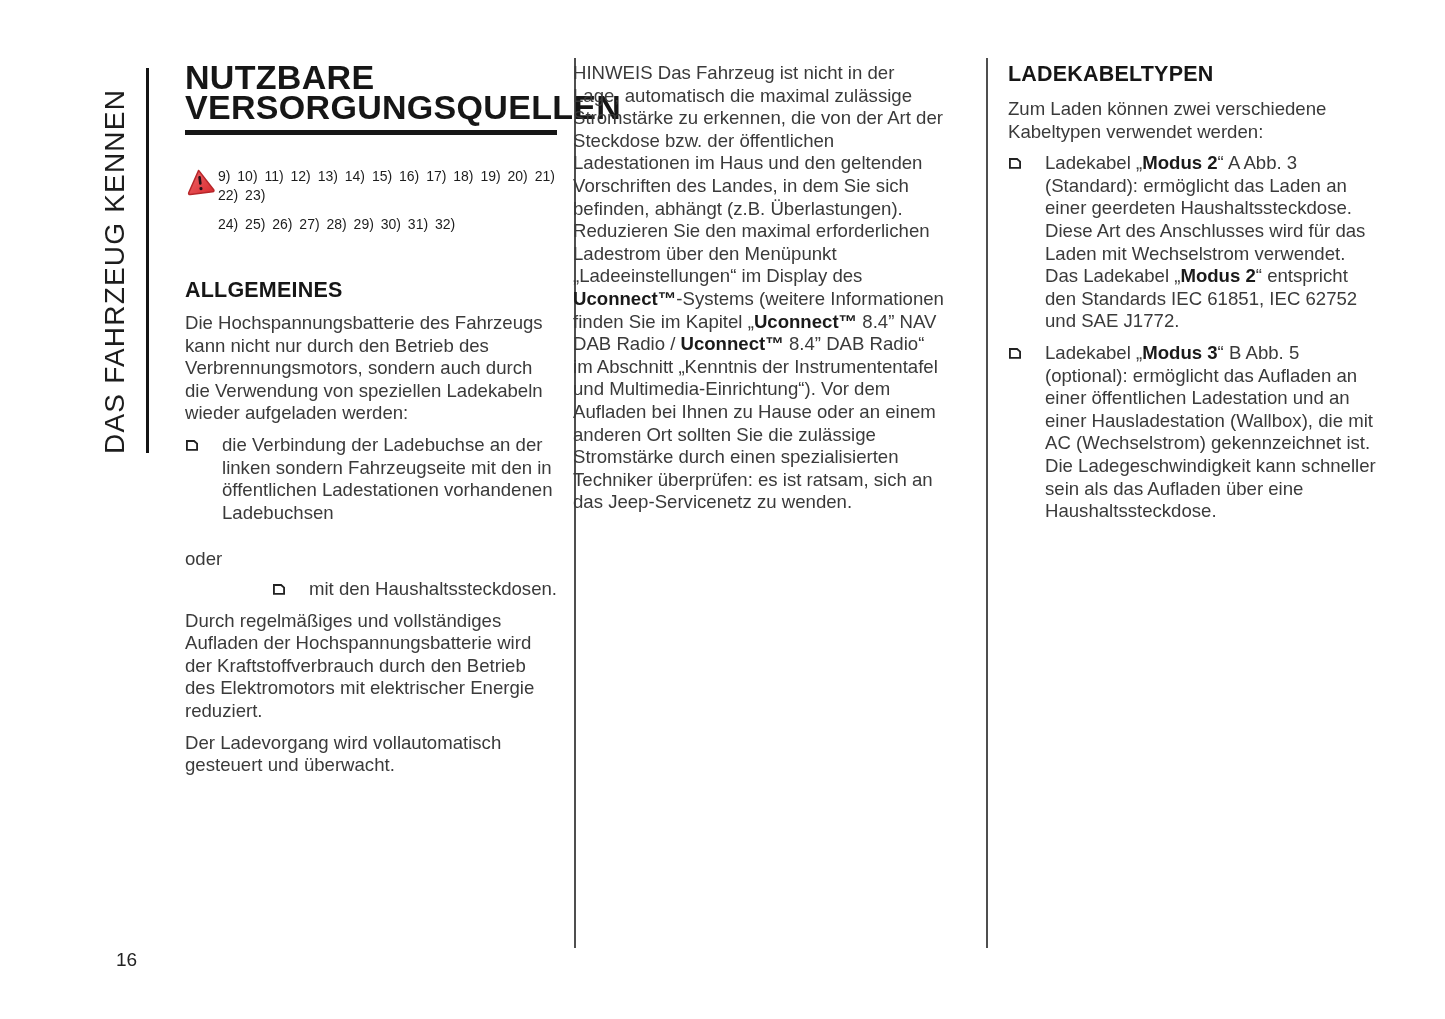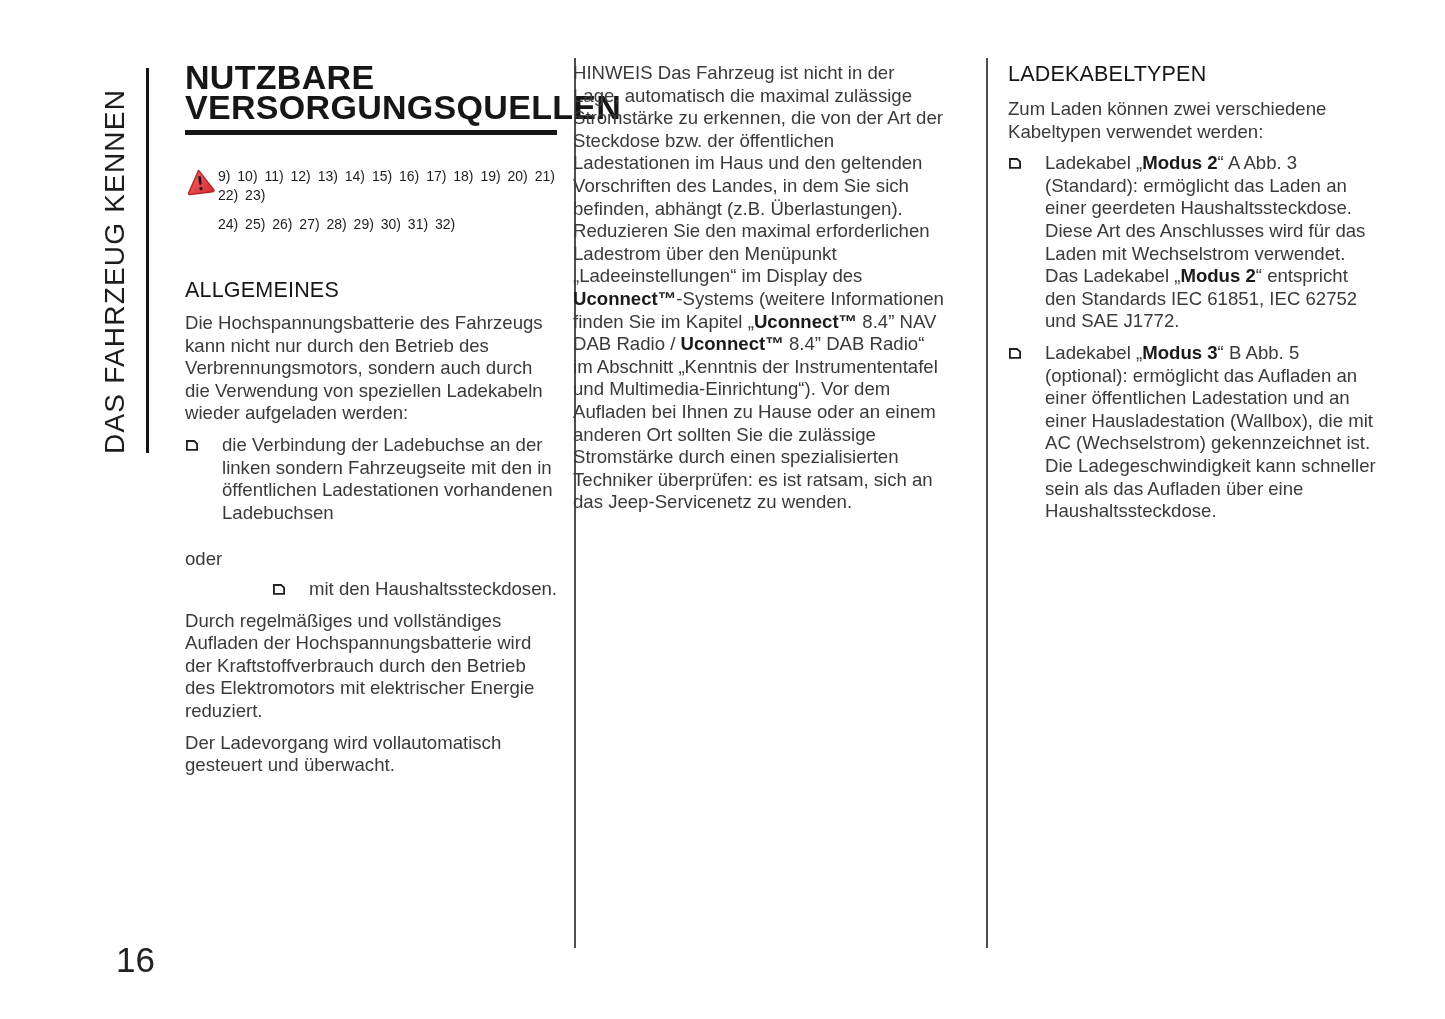--- a/index.html
+++ b/index.html
@@ -75,21 +75,21 @@
     color: #1d1d1d;
     word-spacing: 3px;
     line-height: 19px;
   }
   .note-numbers .line1 { margin-bottom: 10px; }
 
   .section-heading {
     margin: 0 0 10px 0;
     font-size: 21.5px;
     line-height: 24px;
-    font-weight: normal;
+    font-weight: bold;
     letter-spacing: 0.2px;
     color: #161616;
   }
   .col3 .section-heading { margin-bottom: 12px; }
 
   .body-text {
     margin: 0 0 9px 0;
     font-size: 18.6px;
     line-height: 22.6px;
     color: #3a3a3a;
@@ -107,21 +107,21 @@
     font-size: 18.6px;
     line-height: 22.6px;
     color: #3a3a3a;
   }
   .connector { margin: 24px 0 7px 0; }
 
   .page-number {
     position: absolute;
     left: 116px;
     top: 944px;
-    font-size: 35px;
+    font-size: 19px;
     line-height: 32px;
     color: #222222;
   }
 </style>
 </head>
 <body>
 
 <div class="page">
 
   <div class="sidebar-label">DAS FAHRZEUG KENNEN</div>

